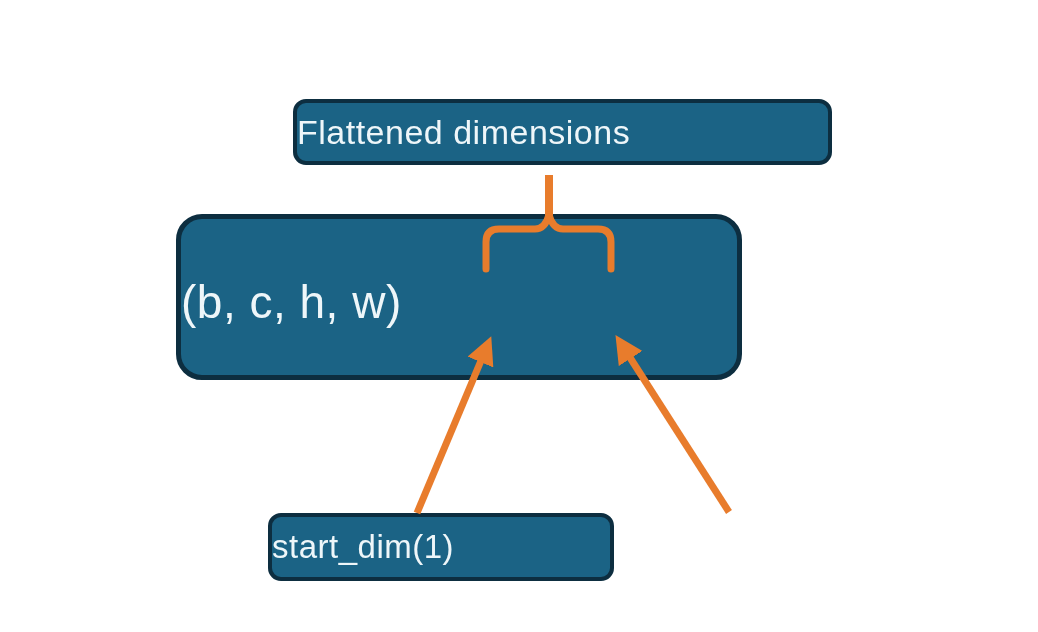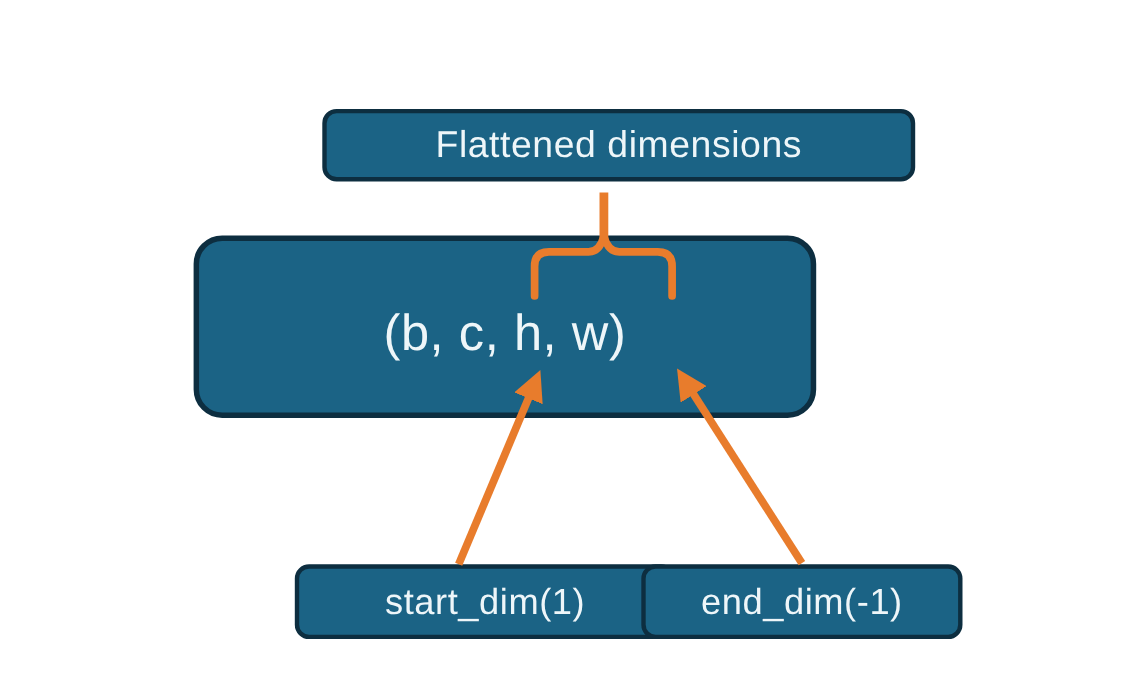--- a/index.html
+++ b/index.html
@@ -16,21 +16,20 @@
     font-family: "Liberation Sans", sans-serif;
   }
   .node {
     position: absolute;
     box-sizing: border-box;
     background: #1b6385;
     border: 4px solid #0d2e40;
     color: #eef6f9;
     display: flex;
     align-items: center;
-    justify-content: center;
     z-index: 1;
     letter-spacing: 0.5px;
     white-space: nowrap;
   }
   .title-box {
     left: 293px; top: 99px;
     width: 539px; height: 66px;
     border-radius: 13px;
     font-size: 34px;
   }
@@ -73,23 +72,20 @@
   </div>
 
   <div class="node main-box">
     <span class="node-label">(b, c, h, w)</span>
   </div>
 
   <div class="node start-box">
     <span class="node-label">start_dim(1)</span>
   </div>
 
-  <div class="node end-box">
-    <span class="node-label">end_dim(-1)</span>
-  </div>
 
   <svg class="overlay" viewBox="0 0 1038 632" xmlns="http://www.w3.org/2000/svg">
     <defs>
       <marker id="ah" viewBox="0 0 10 10" refX="7" refY="5" markerWidth="4" markerHeight="4" orient="auto">
         <path d="M0,0 L10,5 L0,10 Z" fill="#e87c2c"></path>
       </marker>
     </defs>
 
     <line x1="549" y1="175" x2="549" y2="219" stroke-width="8" stroke="#e87c2c"></line>
 

